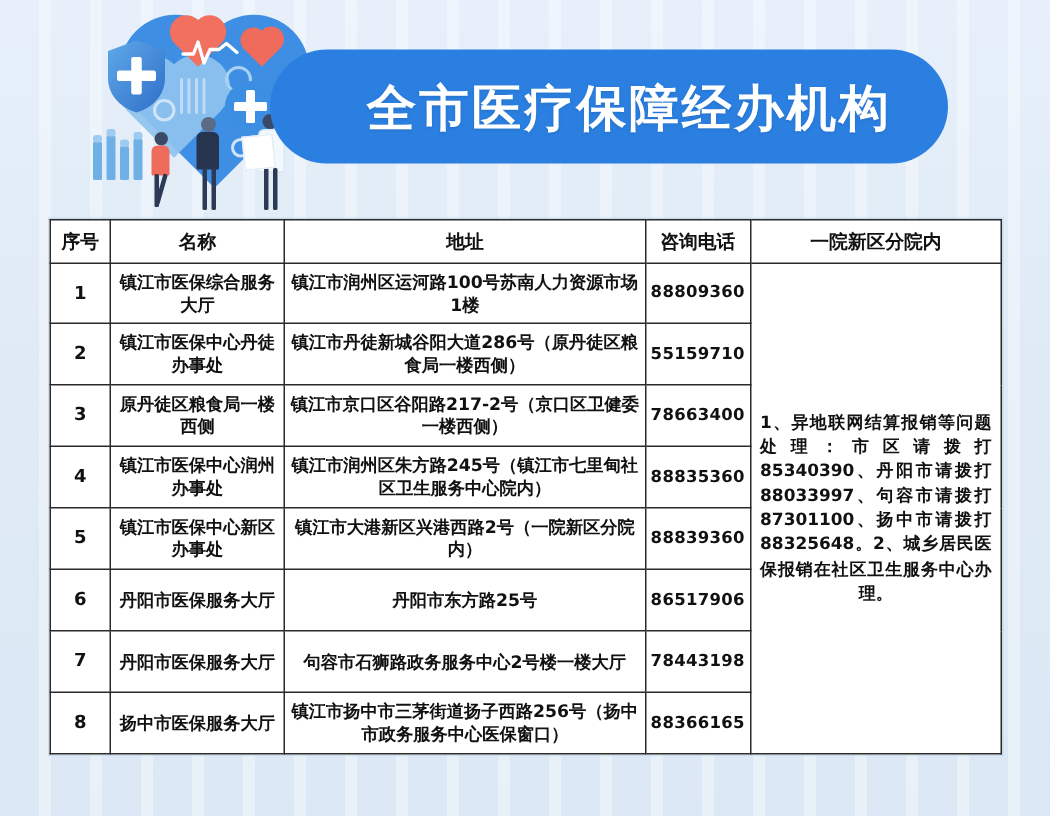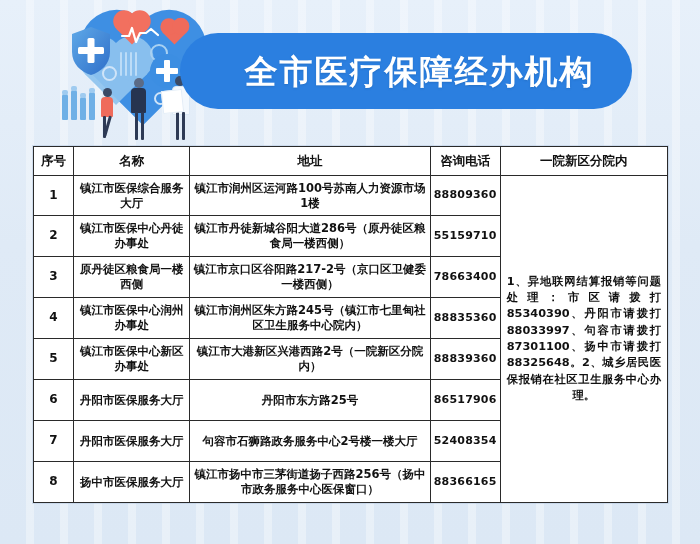--- a/index.html
+++ b/index.html
@@ -265,21 +265,21 @@
         <tr class="row-h-2">
           <td class="idx">6</td>
           <td class="name">丹阳市医保服务大厅</td>
           <td class="addr">丹阳市东方路25号</td>
           <td class="tel">86517906</td>
         </tr>
         <tr class="row-h-2">
           <td class="idx">7</td>
           <td class="name">丹阳市医保服务大厅</td>
           <td class="addr">句容市石狮路政务服务中心2号楼一楼大厅</td>
-          <td class="tel">52408354</td>
+          <td class="tel">78443198</td>
         </tr>
         <tr class="row-h-2">
           <td class="idx">8</td>
           <td class="name">扬中市医保服务大厅</td>
           <td class="addr">镇江市扬中市三茅街道扬子西路256号（扬中市政务服务中心医保窗口）</td>
           <td class="tel">88366165</td>
         </tr>
       </tbody>
     </table>
   </div>

